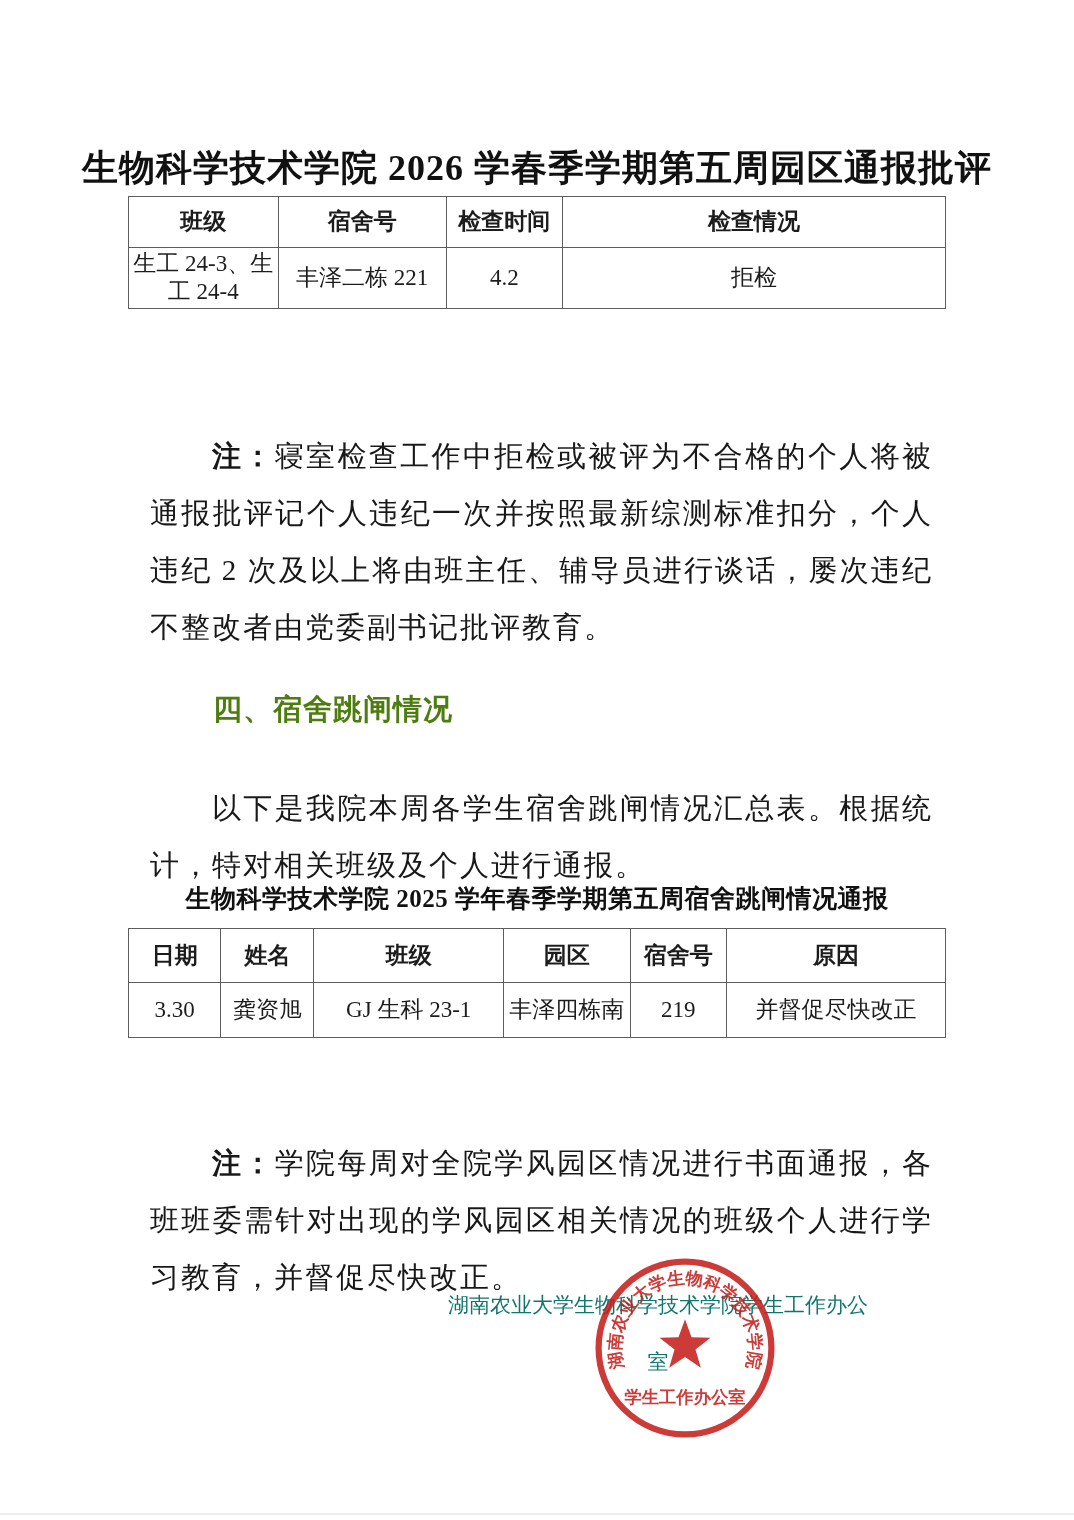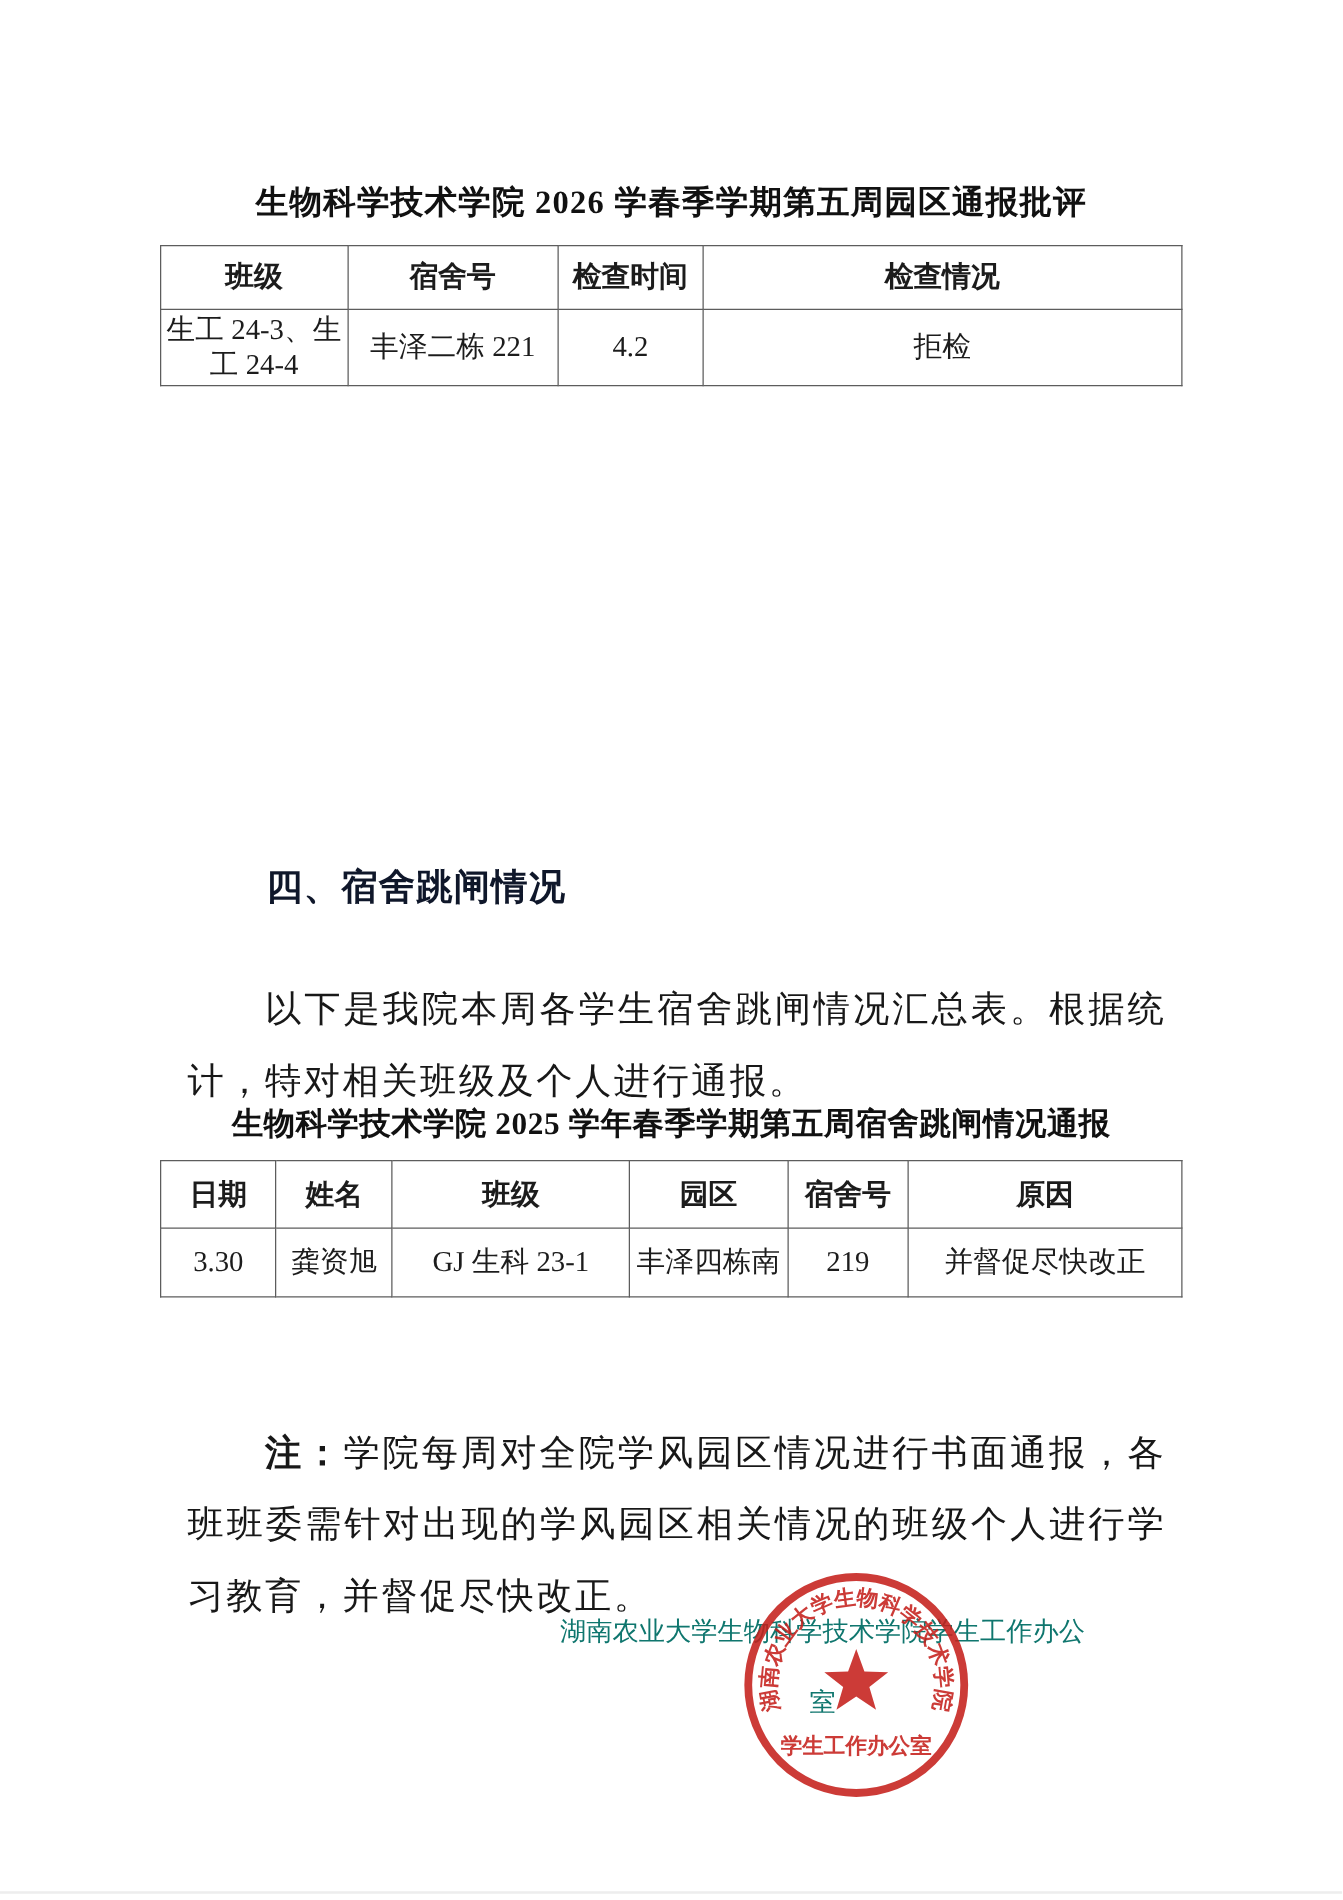--- a/index.html
+++ b/index.html
@@ -2,21 +2,21 @@
 <html><head>
 <meta charset="utf-8">
 <style>
   html,body{margin:0;padding:0;background:#ffffff;}
   .page{
     position:relative;width:1074px;height:1520px;background:#ffffff;overflow:hidden;
     font-family:"Liberation Serif","DejaVu Serif",serif;color:#1a1a1a;
   }
   
   .doc-title{position:absolute;left:0;width:1074px;text-align:center;font-weight:bold;color:#111;}
-  .title1{top:144px;font-size:26px;letter-spacing:1px;}
+  .title1{top:144px;font-size:36px;letter-spacing:1px;}
   .title2{top:882px;font-size:25px;letter-spacing:0.5px;}
   
   table.doc-table{
     position:absolute;left:128px;width:818px;border-collapse:collapse;table-layout:fixed;
     font-size:23px;color:#1c1c1c;
   }
   table.doc-table td,table.doc-table th{
     border:1.6px solid #5d5d5d;text-align:center;vertical-align:middle;
     padding:2px 4px;line-height:28px;font-weight:normal;
   }
@@ -32,21 +32,21 @@
     position:absolute;left:150px;width:783px;
     font-size:29px;line-height:57px;letter-spacing:2px;
     text-align:justify;text-justify:inter-character;text-indent:62px;color:#181818;
   }
   .note1{top:399px;}
   .intro{top:751px;}
   .note2{top:1106px;}
   .note-label{font-weight:bold;}
   
   .sec-heading{
-    position:absolute;left:213px;top:690px;font-size:29px;font-weight:bold;color:#0f172a;
+    position:absolute;left:213px;top:690px;font-size:29px;font-weight:bold;color:#4d7c0f;
     font-family:"Liberation Sans","DejaVu Sans",sans-serif;letter-spacing:1px;
   }
   
   .footer-block{
     position:absolute;left:438px;top:1277px;width:440px;
     text-align:center;font-size:21px;line-height:57px;color:#0f766e;z-index:1;
   }
   
   .stamp{position:absolute;left:589px;top:1252px;width:192px;height:192px;z-index:2;opacity:0.88;}
   .bottom-rule{position:absolute;left:0;top:1513px;width:1074px;height:2px;background:#ededed;}
@@ -74,20 +74,21 @@
     </tr>
     <tr>
       <td>生工 24-3、生工 24-4</td>
       <td>丰泽二栋 221</td>
       <td>4.2</td>
       <td>拒检</td>
     </tr>
   </tbody>
     </table>
 
+  <p class="body-par note1"><span class="note-label">注：</span><span>寝室检查工作中拒检或被评为不合格的个人将被通报批评记个人违纪一次并按照最新综测标准扣分，个人违纪 2 次及以上将由班主任、辅导员进行谈话，屡次违纪不整改者由党委副书记批评教育。</span></p>
 
   <div class="sec-heading">四、宿舍跳闸情况</div>
 
   <p class="body-par intro">以下是我院本周各学生宿舍跳闸情况汇总表。根据统计，特对相关班级及个人进行通报。</p>
 
   <div class="doc-title title2">生物科学技术学院 2025 学年春季学期第五周宿舍跳闸情况通报</div>
 
   <table class="doc-table" id="table2">
     <colgroup>
       <col style="width:11.3%">

